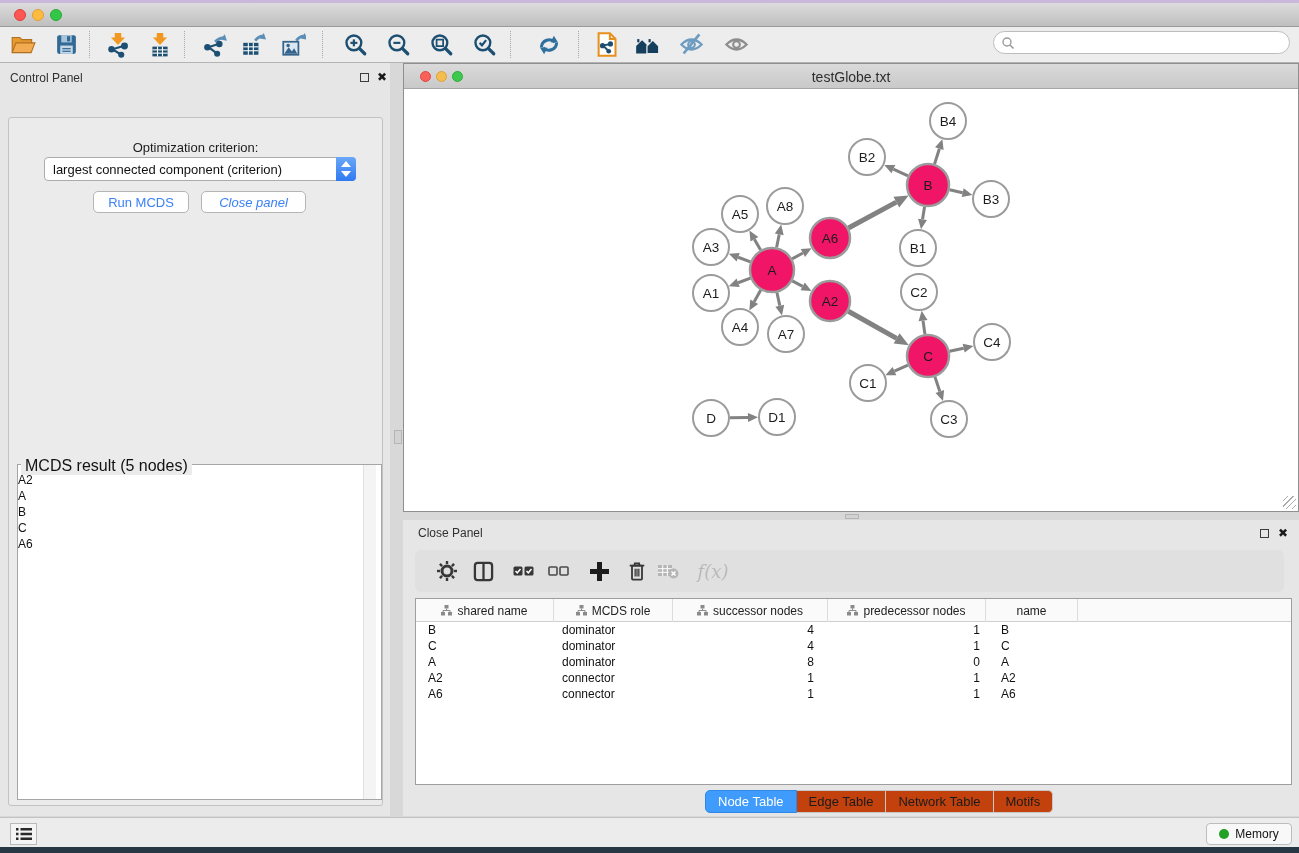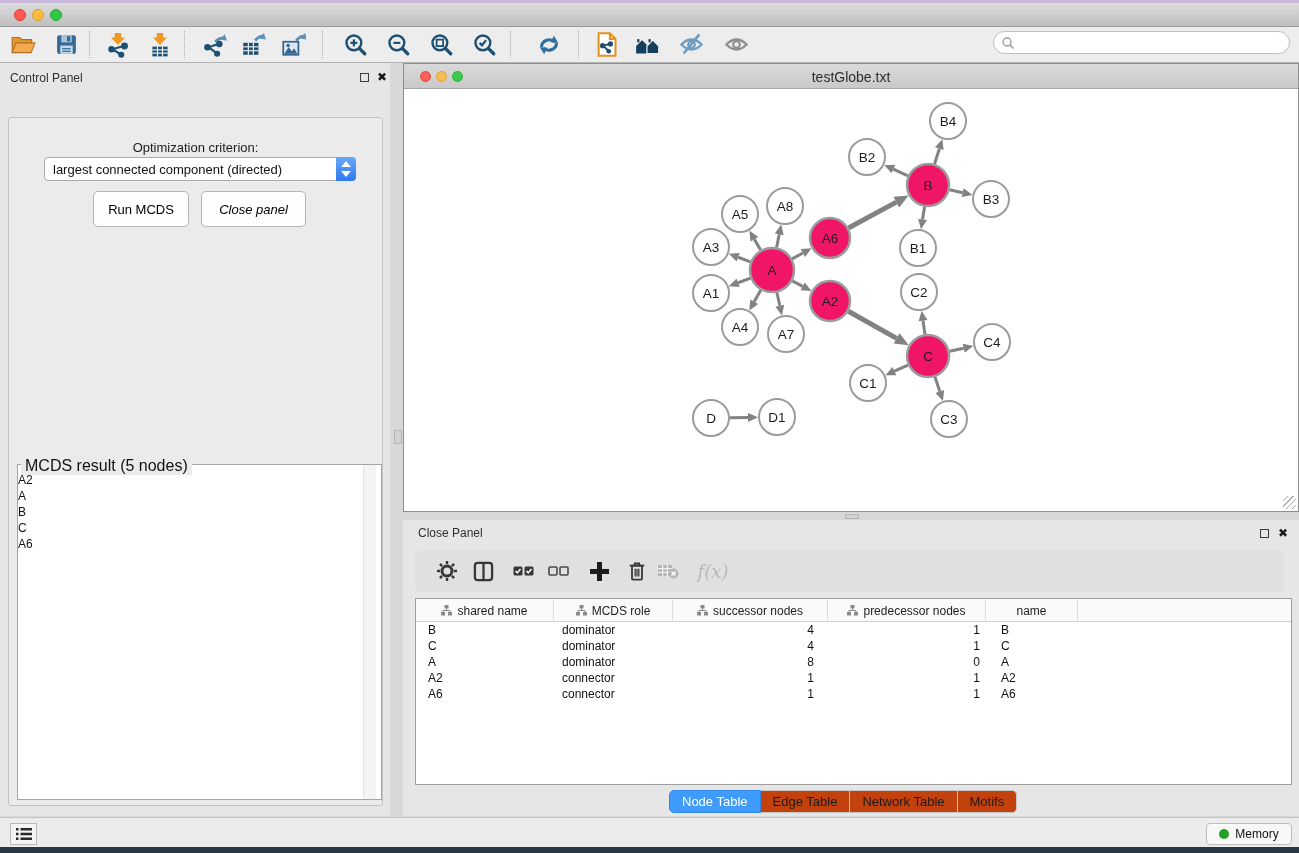--- a/index.html
+++ b/index.html
@@ -41,22 +41,22 @@
   #opt-label { left:0; width:100%; top:22px; text-align:center; font-size:13px; color:#1d1d1d; }
   #criterion-select { left:35px; top:39px; width:312px; height:24px; background:#fff; border:1px solid #acacac;
     border-radius:4px; display:flex; align-items:center; font-size:13px; color:#111; }
   #criterion-select .sel-text { padding-left:8px; flex:1; }
   #sel-stepper { width:20px; height:24px; margin-right:-1px; border-radius:0 4px 4px 0;
     background:linear-gradient(#6aa7f8,#3079f1); position:relative; }
   #sel-stepper .up, #sel-stepper .dn { position:absolute; left:5px; width:0; height:0;
     border-left:5px solid transparent; border-right:5px solid transparent; }
   #sel-stepper .up { top:4px; border-bottom:6px solid #fff; }
   #sel-stepper .dn { bottom:4px; border-top:6px solid #fff; }
-  .cp-btn { top:73px; height:36px; background:#fefefe; border:1px solid #b5b5b5; border-radius:5px;
-    font-size:13px; color:#000000; display:flex; align-items:center; justify-content:center; }
+  .cp-btn { top:73px; height:22px; background:#fefefe; border:1px solid #b5b5b5; border-radius:5px;
+    font-size:13px; color:#3b82f6; display:flex; align-items:center; justify-content:center; }
   #run-btn { left:84px; width:96px; }
   #close-btn { left:192px; width:105px;font-style:italic; }
   #result-box { left:8px; top:346px; width:365px; height:336px; background:#fff; border:1px solid #a5a5a5; }
   #result-label { left:12px; top:339px; font-size:16px; color:#111; background:#ebebeb; padding:0 4px; }
   #result-list { left:9px; top:354px; width:350px; font-size:12px; color:#111; line-height:16px; }
   #result-scroll { top:347px; left:354px; width:13px; height:334px; background:#f4f4f4; border-left:1px solid #e2e2e2; }
 
   
   #net-window { left:403px; top:63px; width:896px; height:449px; background:#fff; border:1px solid #8f8f8f; }
   #net-titlebar { left:0; top:0; width:894px; height:25px; background:linear-gradient(#dadada,#c9c9c9); border-bottom:1px solid #a6a6a6; }
@@ -86,21 +86,21 @@
   .c0 { width:138px; padding-left:12px; }
   .c1 { width:119px; padding-left:8px; }
   .c2 { width:155px; text-align:right; padding-right:14px; }
   .c3 { width:158px; text-align:right; padding-right:6px; }
   .c4 { width:92px; padding-left:15px; }
   #tp-tabs { left:266px; top:270px; height:23px; display:flex; }
   .tp-tab { height:23px; padding:0 12px; background:#c2410c; border:1px solid #c6c6c6; border-left:none;
     font-size:13px; color:#1c1c1c; display:flex; align-items:center; justify-content:center; }
   .tp-tab:first-child { border-left:1px solid #c6c6c6; border-radius:5px 0 0 5px; }
   .tp-tab:last-child { border-radius:0 5px 5px 0; }
-  .tp-tab.sel { background:#3f9bfc; border-color:#2f87e8; color:#fff; }
+  .tp-tab.sel { background:#3f9bfc; border-color:#2f87e8; color:#fff;margin-left:36px; }
 
   
   #status-bar { left:0; top:817px; width:1299px; height:30px; background:#ececec; border-top:1px solid #c2c2c2; }
   #list-btn { left:10px; top:5px; width:27px; height:22px; background:#f4f4f4; border:1px solid #b9b9b9;
     display:flex; align-items:center; justify-content:center; }
   #memory-btn { left:1206px; top:5px; width:86px; height:22px; background:#f8f8f8; border:1px solid #bdbdbd;
     border-radius:4px; display:flex; align-items:center; justify-content:center; gap:6px; font-size:12px; color:#111; }
   #memory-dot { width:10px; height:10px; border-radius:50%; background:#23a127; }
   #desktop-bottom { left:0; top:847px; width:1299px; height:6px; background:#273844; }
 </style>
@@ -268,21 +268,21 @@
     </div>
   </div>
 
   <div id="control-panel" class="abs">
     <div id="cp-title" class="abs">Control Panel</div>
     <div class="abs mini-float" style="left:360px; top:10px"></div>
     <div class="abs mini-close" style="left:377px; top:9px">✖</div>
     <div id="cp-content" class="abs">
       <div id="opt-label" class="abs">Optimization criterion:</div>
       <div id="criterion-select" class="abs">
-        <span class="sel-text">largest connected component (directed)</span>
+        <span class="sel-text">largest connected component (criterion)</span>
         <span id="sel-stepper">
             <span class="up"></span>
             <span class="dn"></span>
           </span>
       </div>
       <div id="run-btn" class="abs cp-btn">Run MCDS</div>
       <div id="close-btn" class="abs cp-btn">Close panel</div>
       <div id="result-box" class="abs"></div>
       <div id="result-label" class="abs">MCDS result (5 nodes)</div>
       <div id="result-list" class="abs">

